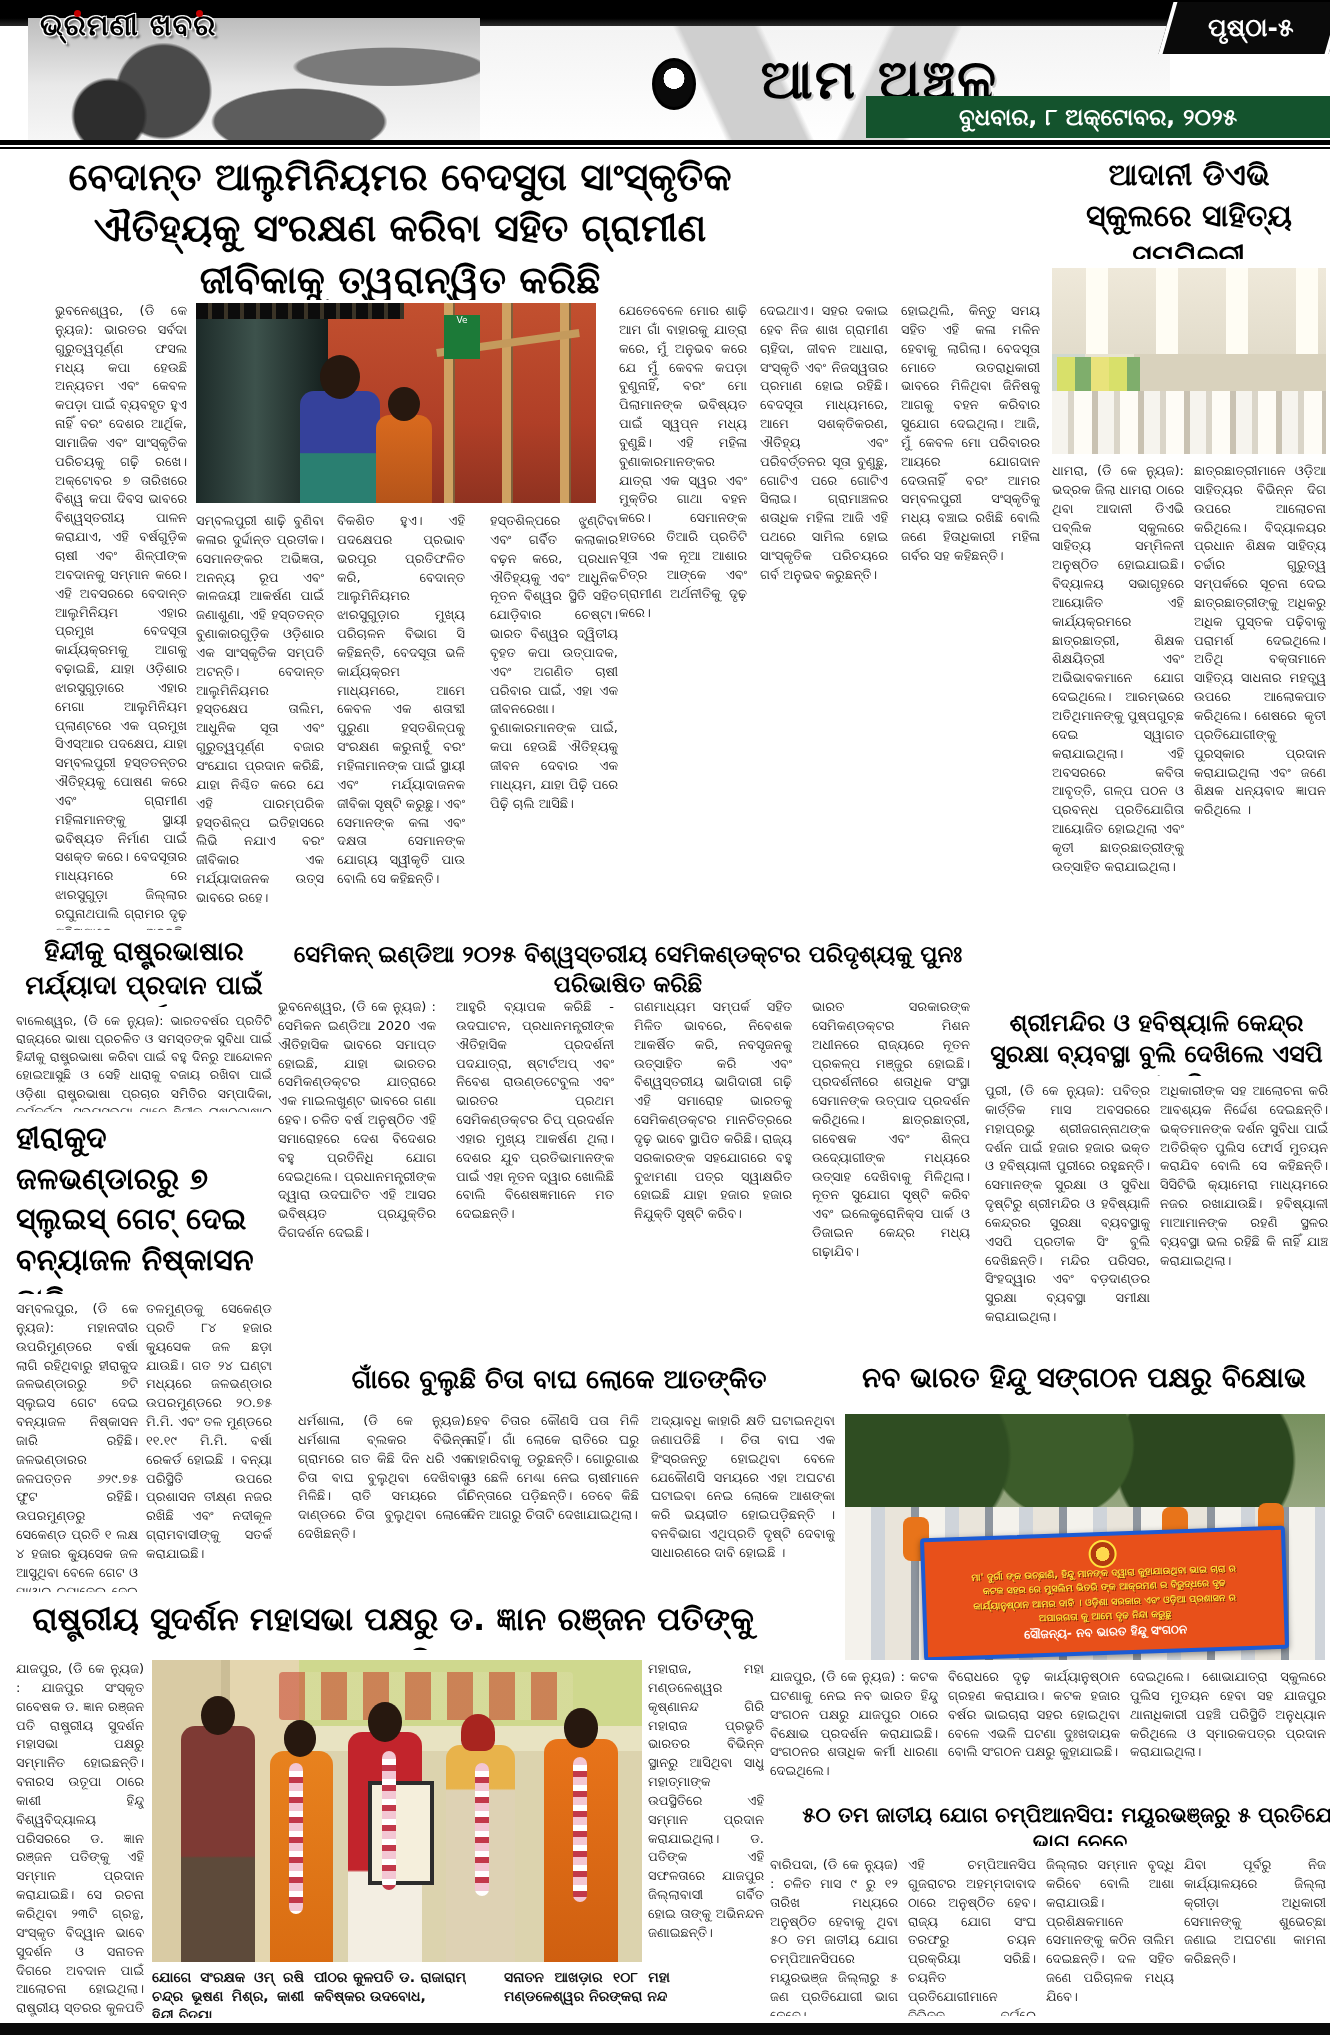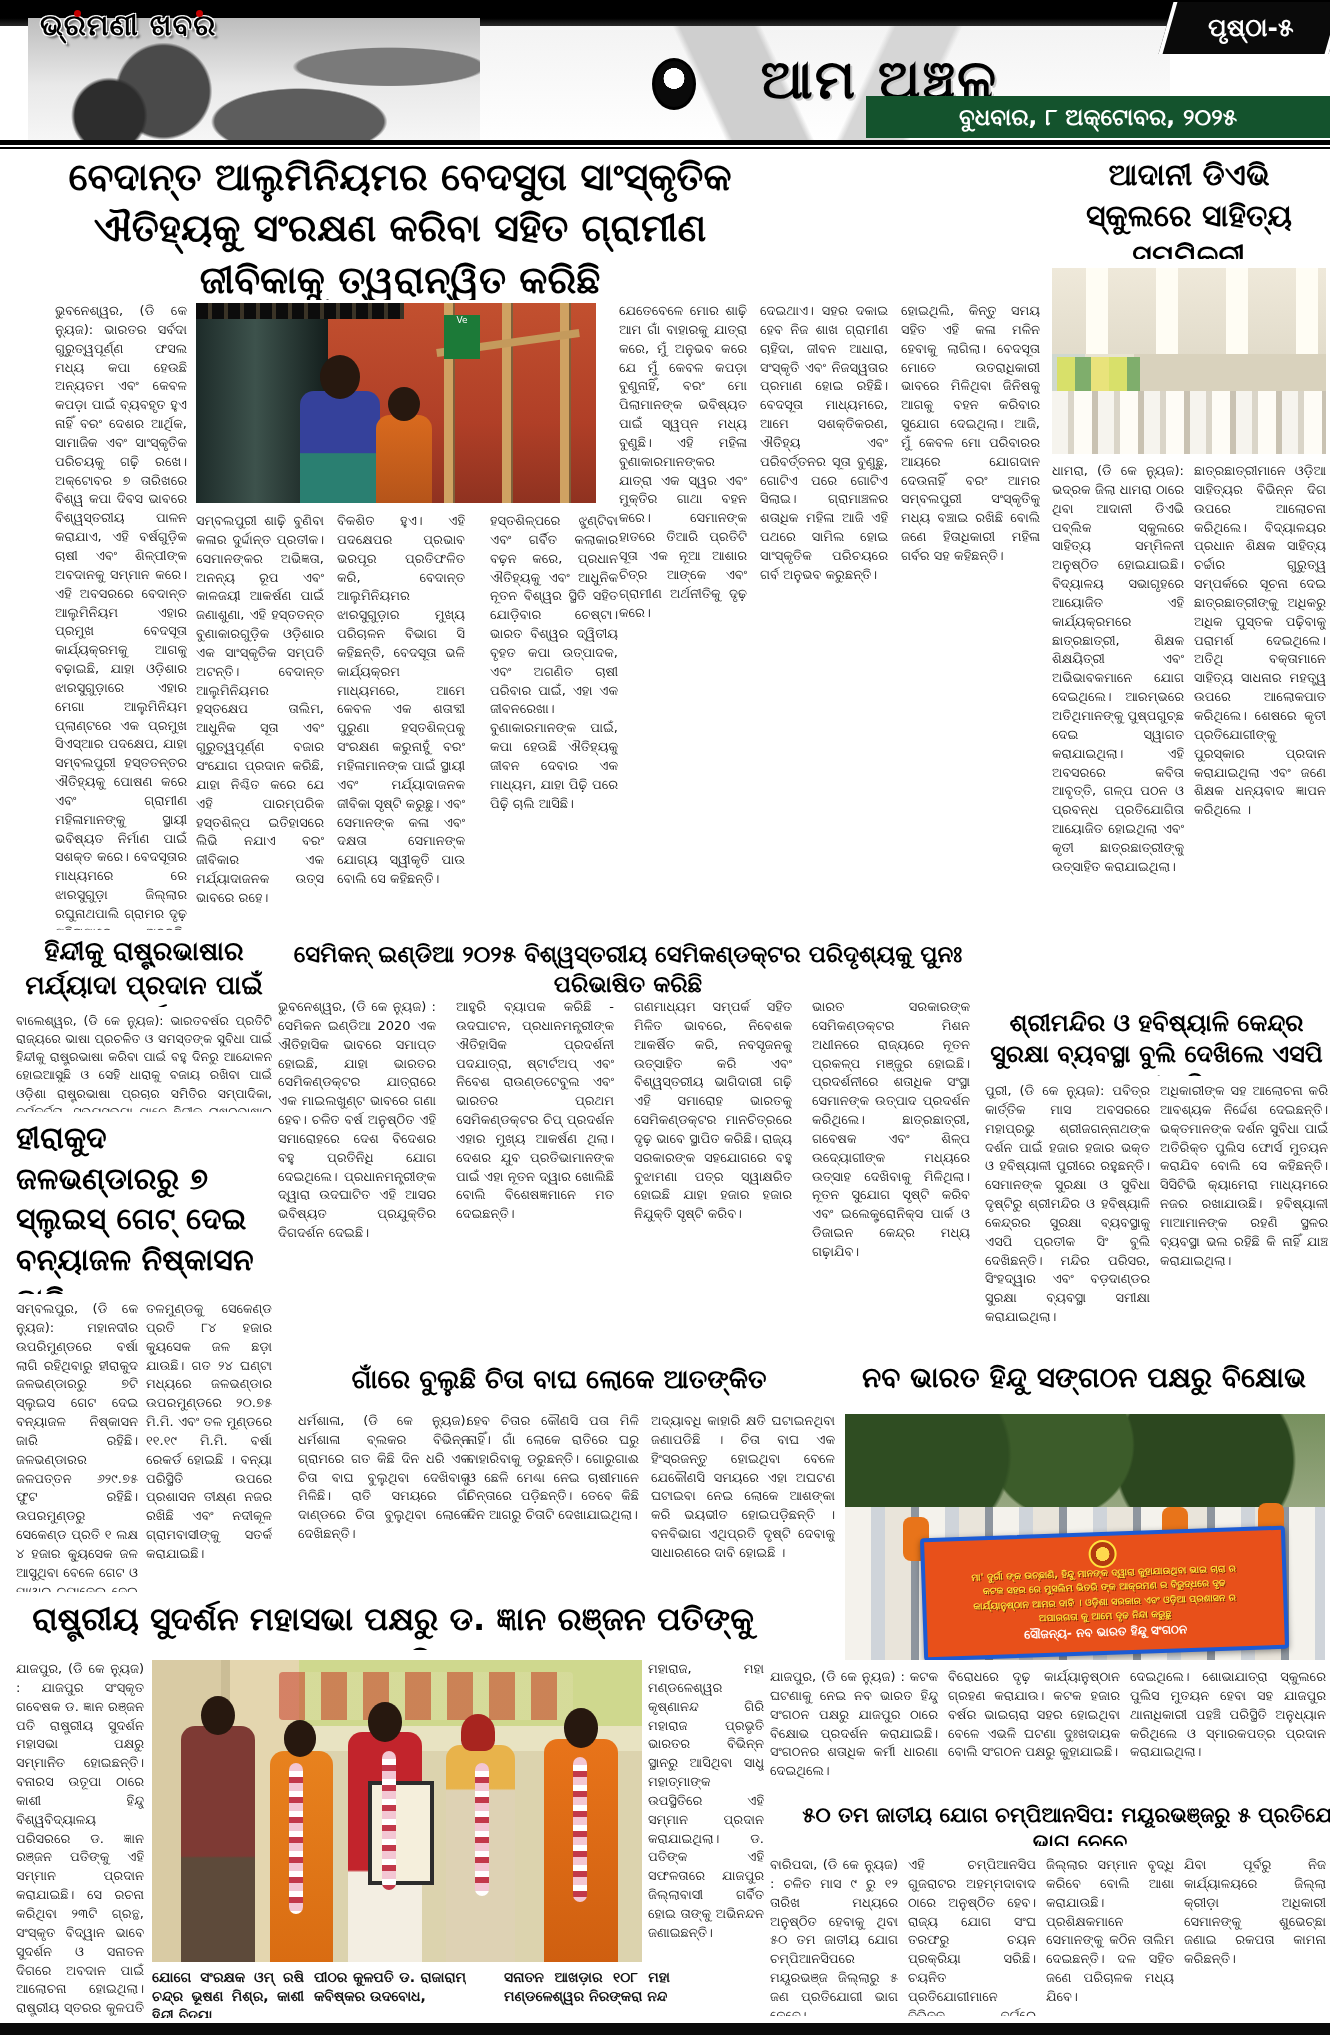--- a/index.html
+++ b/index.html
@@ -198,16 +198,16 @@
   </div>
   <div class="abs caption" style="left:152px;top:1968px;width:152px;height:50px;">ଯୋଗେ ସଂରକ୍ଷକ ଓମ୍ ରଷି ଚନ୍ଦ୍ର ଭୂଷଣ ମିଶ୍ର, କାଶୀ ହିନ୍ଦୀ ବିଦ୍ୟା</div>
   <div class="abs caption" style="left:314px;top:1968px;width:152px;height:50px;">ପୀଠର କୁଳପତି ଡ. ରାଜାରାମ୍ କବିଷ୍କର ଉଦବୋଧ,</div>
   <div class="abs caption" style="left:504px;top:1968px;width:166px;height:50px;">ସନାତନ ଆଖଡ଼ାର ୧୦୮ ମହା ମଣ୍ଡଳେଶ୍ୱର ନିରଙ୍କରା ନନ୍ଦ</div>
   <div class="abs body-col" style="left:648px;top:1660px;width:116px;height:358px;">ମହାରାଜ, ମହା ମଣ୍ଡଳେଶ୍ୱର କୃଷ୍ଣାନନ୍ଦ ଗିରି ମହାରାଜ ପ୍ରଭୃତି ଭାରତର ବିଭିନ୍ନ ସ୍ଥାନରୁ ଆସିଥିବା ସାଧୁ ମହାତ୍ମାଙ୍କ ଉପସ୍ଥିତିରେ ଏହି ସମ୍ମାନ ପ୍ରଦାନ କରାଯାଇଥିଲା। ଡ. ପତିଙ୍କ ଏହି ସଫଳତାରେ ଯାଜପୁର ଜିଲ୍ଲାବାସୀ ଗର୍ବିତ ହୋଇ ତାଙ୍କୁ ଅଭିନନ୍ଦନ ଜଣାଇଛନ୍ତି।</div>
 
   <div class="abs headline hl-xs" style="left:797px;top:1802px;width:566px;height:44px;">୫୦ ତମ ଜାତୀୟ ଯୋଗ ଚମ୍ପିଆନସିପ: ମୟୂରଭଞ୍ଜରୁ ୫ ପ୍ରତିଯୋଗୀ ଭାଗ ନେବେ</div>
   <div class="abs body-col" style="left:770px;top:1856px;width:128px;height:160px;">ବାରିପଦା, (ଡି କେ ନ୍ୟୁଜ) : ଚଳିତ ମାସ ୯ ରୁ ୧୨ ତାରିଖ ମଧ୍ୟରେ ଅନୁଷ୍ଠିତ ହେବାକୁ ଥିବା ୫୦ ତମ ଜାତୀୟ ଯୋଗ ଚମ୍ପିଆନସିପରେ ମୟୂରଭଞ୍ଜ ଜିଲ୍ଲାରୁ ୫ ଜଣ ପ୍ରତିଯୋଗୀ ଭାଗ ନେବେ।</div>
   <div class="abs body-col" style="left:908px;top:1856px;width:128px;height:160px;">ଏହି ଚମ୍ପିଆନସିପ ଗୁଜରାଟର ଅହମ୍ମଦାବାଦ ଠାରେ ଅନୁଷ୍ଠିତ ହେବ। ରାଜ୍ୟ ଯୋଗ ସଂଘ ତରଫରୁ ଚୟନ ପ୍ରକ୍ରିୟା ସରିଛି। ଚୟନିତ ପ୍ରତିଯୋଗୀମାନେ ବିଭିନ୍ନ ବର୍ଗରେ ପ୍ରତିଦ୍ୱନ୍ଦ୍ୱିତା କରିବେ।</div>
   <div class="abs body-col" style="left:1046px;top:1856px;width:128px;height:160px;">ଜିଲ୍ଲାର ସମ୍ମାନ ବୃଦ୍ଧି କରିବେ ବୋଲି ଆଶା କରାଯାଉଛି। ପ୍ରଶିକ୍ଷକମାନେ ସେମାନଙ୍କୁ କଠିନ ତାଲିମ ଦେଇଛନ୍ତି। ଦଳ ସହିତ ଜଣେ ପରିଚାଳକ ମଧ୍ୟ ଯିବେ।</div>
-  <div class="abs body-col" style="left:1184px;top:1856px;width:142px;height:160px;">ଯିବା ପୂର୍ବରୁ ନିଜ କାର୍ଯ୍ୟାଳୟରେ ଜିଲ୍ଲା କ୍ରୀଡ଼ା ଅଧିକାରୀ ସେମାନଙ୍କୁ ଶୁଭେଚ୍ଛା ଜଣାଇ ରକପତା କାମନା କରିଛନ୍ତି।</div>
+  <div class="abs body-col" style="left:1184px;top:1856px;width:142px;height:160px;">ଯିବା ପୂର୍ବରୁ ନିଜ କାର୍ଯ୍ୟାଳୟରେ ଜିଲ୍ଲା କ୍ରୀଡ଼ା ଅଧିକାରୀ ସେମାନଙ୍କୁ ଶୁଭେଚ୍ଛା ଜଣାଇ ଅଘଟଣା କାମନା କରିଛନ୍ତି।</div>
 
   <div class="abs footerbar" style="left:0;top:2023px;width:1330px;height:12px;"></div>
 </div>
 
 </body></html>

